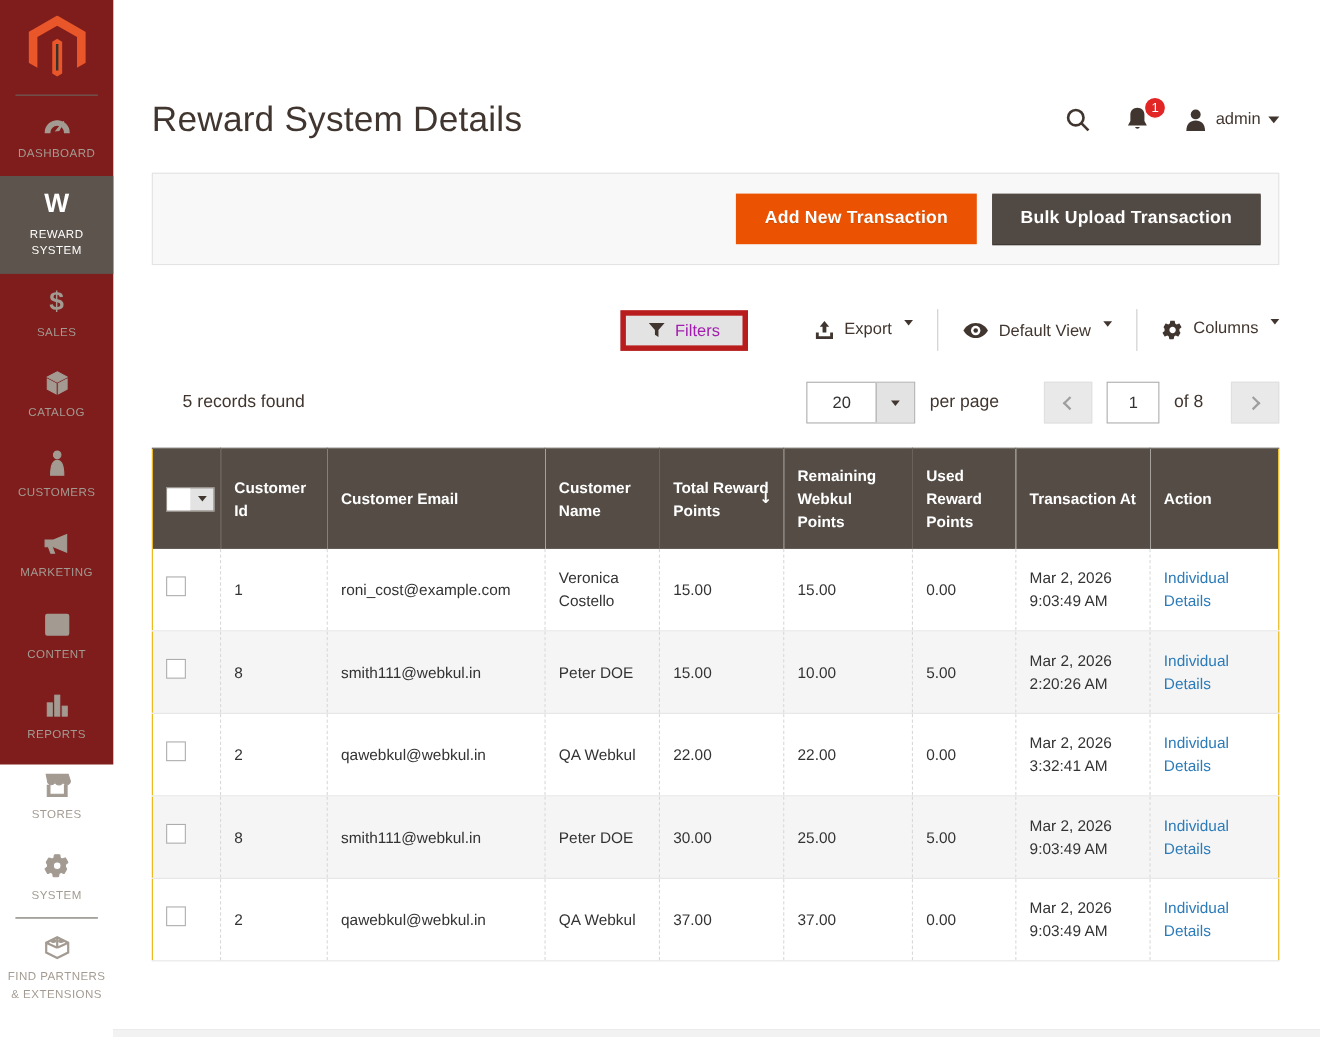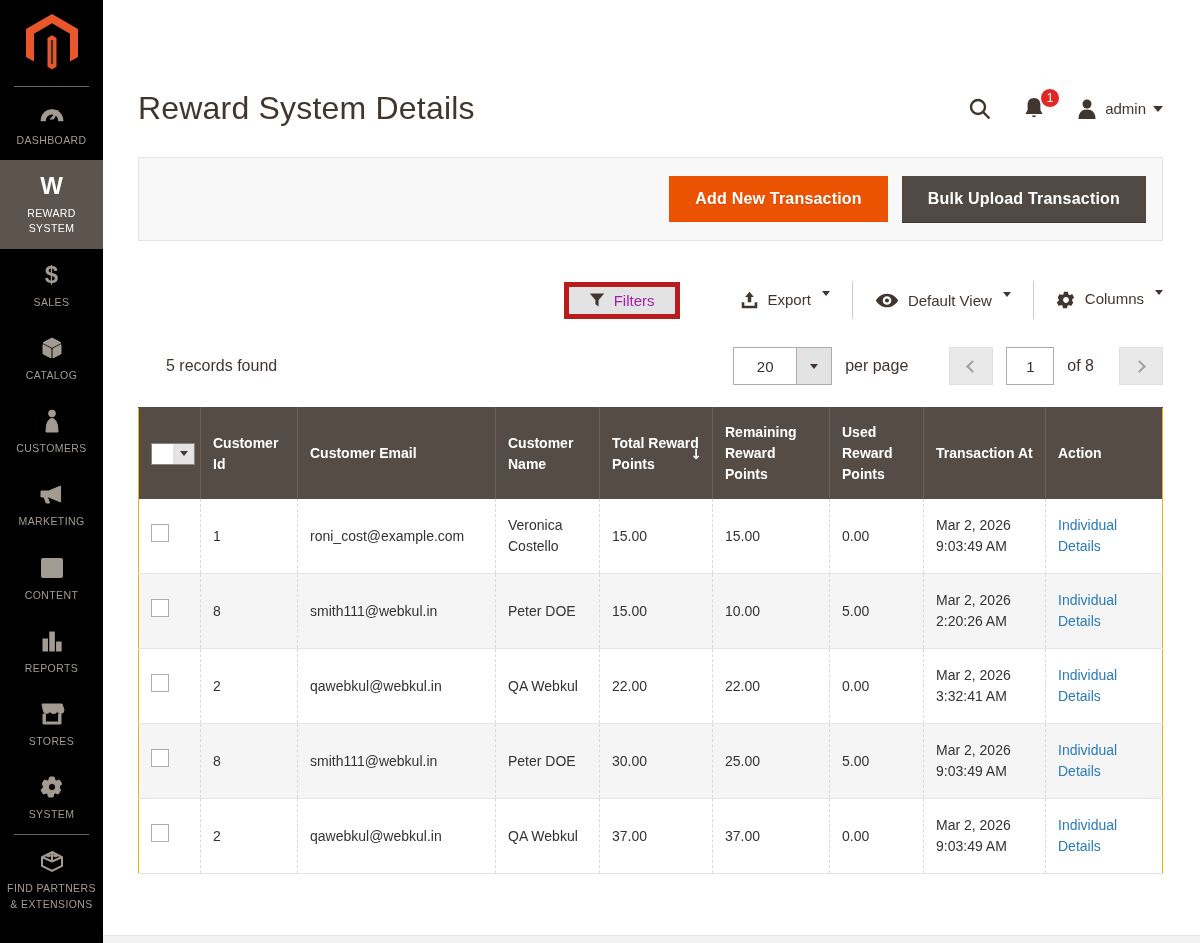--- a/index.html
+++ b/index.html
@@ -1,19 +1,19 @@
 <!DOCTYPE html>
 <html><head>
 <meta charset="utf-8">
 <style>
   * { margin:0; padding:0; box-sizing:border-box; }
   html,body { width:1200px; height:943px; background:#fff; font-family:"Liberation Sans","DejaVu Sans",sans-serif; color:#333; overflow:hidden; }
 
   
-  .sidebar { position:fixed; left:0; top:0; width:103px; height:943px; background:#000000; z-index:10; }
+  .sidebar { position:fixed; left:0; top:0; width:103px; height:695px; background:#7f1d1d; z-index:10; }
   .logo-wrap { height:86px; display:flex; align-items:center; justify-content:center; cursor:pointer; }
   .side-divider { border-top:1px solid #6b645c; margin:0 14px; }
   .side-item { display:flex; flex-direction:column; align-items:center; justify-content:center; padding:13px 4px 12px; cursor:pointer; text-align:center; }
   .side-item .s-icon { height:26px; display:flex; align-items:center; justify-content:center; margin-bottom:7px; }
   .side-item .s-icon svg { fill:#a39b92; stroke:#a39b92; }
   .side-item .s-label { font-size:10.5px; letter-spacing:.4px; color:#a39b92; text-transform:uppercase; line-height:1.45; }
   .side-item.active { background:#5c544d; }
   .side-item.active .s-label { color:#fff; }
   .glyph-icon { font-size:24px; font-weight:bold; color:#a39b92; line-height:1; }
   .side-item.active .glyph-icon { color:#fff; }
@@ -311,21 +311,21 @@
               </span>
           </span>
         </th>
         <th>Customer Id</th>
         <th>Customer Email</th>
         <th>Customer Name</th>
         <th>
           <span>Total Reward Points</span>
           <span class="sort-arrow">↓</span>
         </th>
-        <th>Remaining Reward Points</th>
+        <th>Remaining Webkul Points</th>
         <th>Used Reward Points</th>
         <th>Transaction At</th>
         <th>Action</th>
       </tr>
     </thead>
     <tbody>
       <tr>
         <td><span class="cb"></span></td>
         <td>1</td>
         <td>roni_cost@example.com</td>

